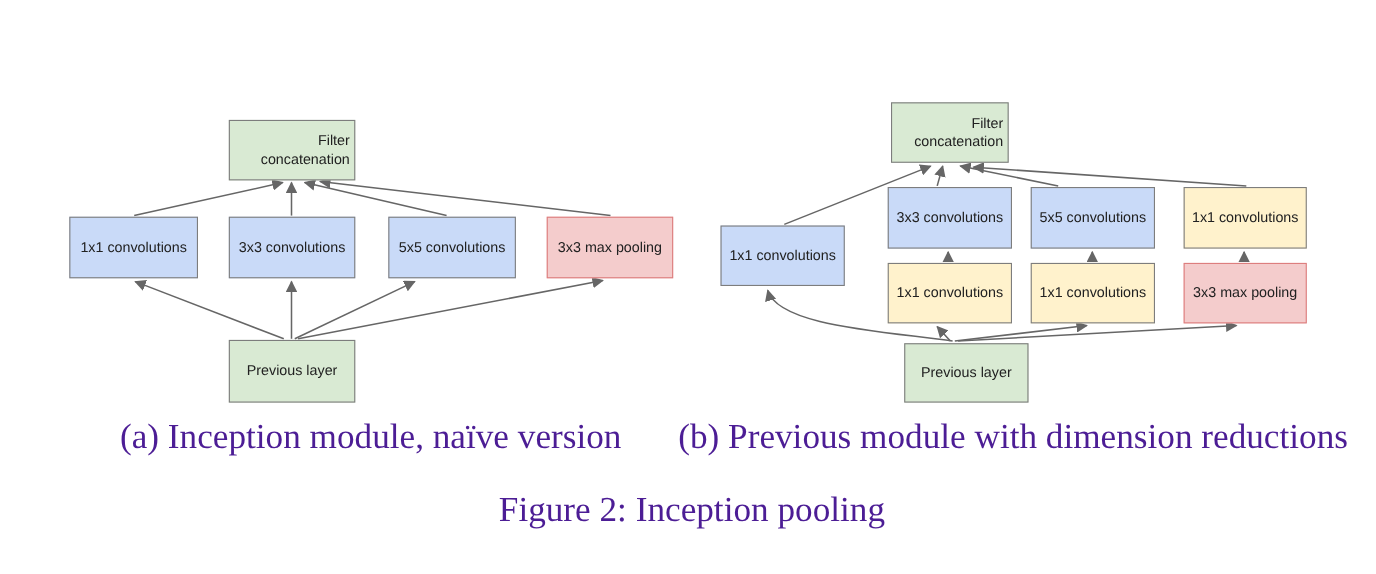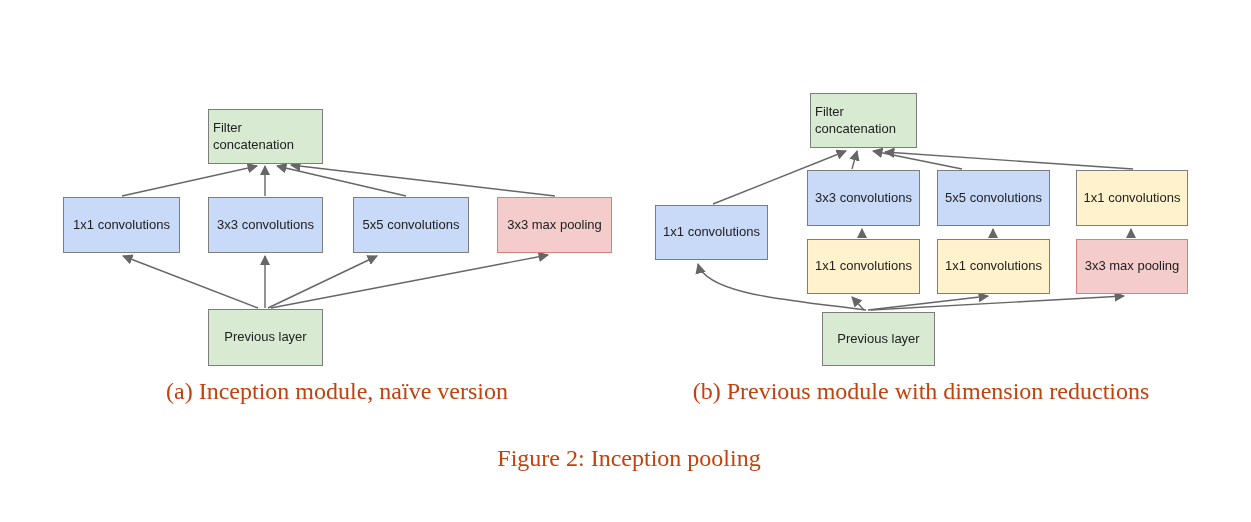--- a/index.html
+++ b/index.html
@@ -14,31 +14,31 @@
     position:absolute; left:0; top:0;
     width:1251px; height:522px;
     pointer-events:none;
   }
   .edge { fill:none; stroke-width:1.4px; }
   .node {
     position:absolute;
     box-sizing:border-box;
     border:1.6px solid #7d7d7d;
     display:flex; align-items:center; justify-content:center;
-    text-align:left;
+    text-align:right;
     font-size:13px; line-height:1.3;
     padding:2px 4px;
     color:#212121;
   }
   .caption {
     position:absolute;
     transform:translateX(-50%);
     font-family:"Liberation Serif", serif;
-    font-size:24px;
-    color:#c2410c;
+    font-size:32px;
+    color:#4c1d95;
     white-space:nowrap;
   }
 </style>
 </head>
 <body>
 
 <div class="canvas">
   <svg id="edges-layer" viewBox="0 0 1251 522">
     <defs>
       <marker id="arrowhead" viewBox="0 0 10 10" refX="9" refY="5" markerWidth="7.5" markerHeight="7.5" orient="auto-start-reverse">

